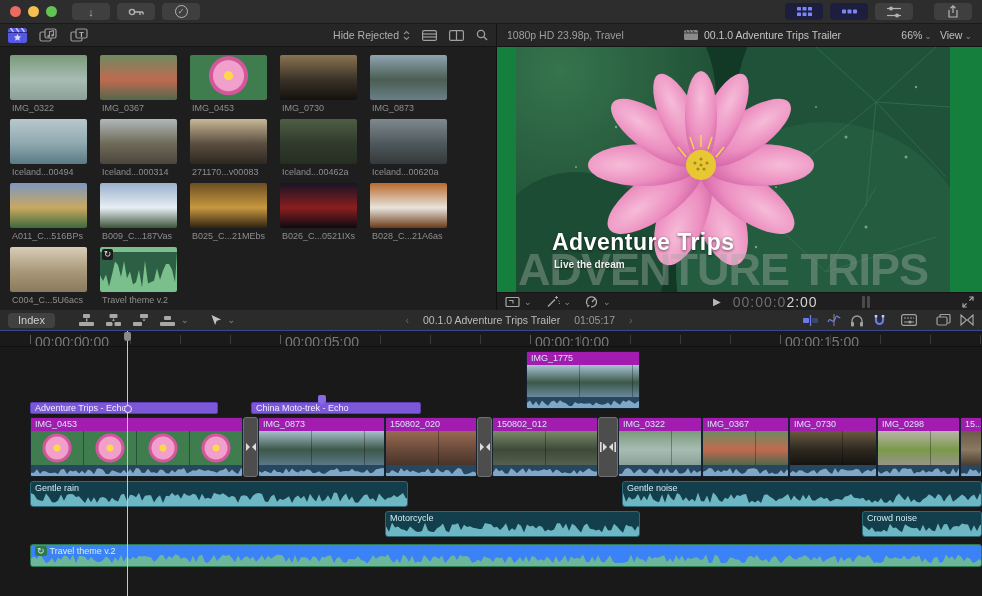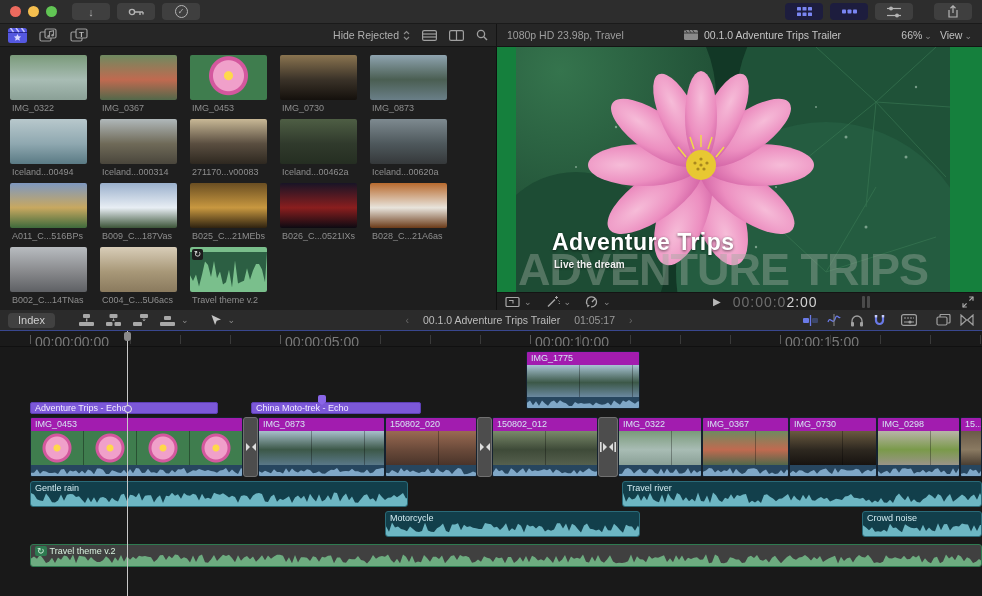--- a/index.html
+++ b/index.html
@@ -86,21 +86,21 @@
   .film{height:34px;background-repeat:repeat}
   .astrip{height:11px;background:#27465f;position:relative;overflow:hidden}
   .transition{position:absolute;top:70px;height:60px;background:#4d4d4d;border:1px solid #707070;
       border-radius:3px;box-sizing:border-box;display:flex;align-items:center;justify-content:center;z-index:3}
   .tclip{position:absolute;top:55px;height:12px;background:#7c58d8;border:1px solid #5d3fb5;
       border-radius:2px;color:#f2ecff;font-size:9px;line-height:10px;padding:0 4px;
       box-sizing:border-box;white-space:nowrap;overflow:hidden}
   .aclip{position:absolute;height:26px;background:#123f4b;border:1px solid #2a6a78;
       border-radius:3px;box-sizing:border-box;overflow:hidden}
   .aclip .albl,.mclip .albl{position:absolute;top:1px;left:4px;font-size:9px;color:#d4ecf2;z-index:2;white-space:nowrap}
-  .mclip{position:absolute;height:23px;background:#404040;border:1px solid #2e7a50;
+  .mclip{position:absolute;height:23px;background:#3b82f6;border:1px solid #2e7a50;
       border-radius:3px;box-sizing:border-box;overflow:hidden}
   .mclip .albl{color:#d8f0de}
   .wavesvg{position:absolute;left:0;bottom:0}
   .playhead{position:absolute;left:127px;top:331px;width:1px;height:265px;background:#c8c8c8;z-index:60}
   .ph-handle{position:absolute;left:124px;top:332px;width:7px;height:9px;background:#8a8a8a;
       border-radius:2px 2px 3px 3px;z-index:61}
   .marker{position:absolute;left:318px;top:48px;width:8px;height:10px;background:#8a66e8;
       border-radius:2px;clip-path:polygon(0 0,100% 0,100% 70%,50% 100%,0 70%);z-index:10}
   .fadedot{position:absolute;left:124px;top:58px;width:6px;height:6px;border:1px solid #e8e8e8;
       border-radius:50%;background:#7c58d8;z-index:62}
@@ -304,24 +304,20 @@
           <div class="thumb" style="background: linear-gradient(rgb(106, 78, 34) 0%, rgb(200, 152, 64) 55%, rgb(46, 34, 16) 100%);"></div>
           <div class="lbl">B025_C...21MEbs</div>
         </div>
         <div class="cell">
           <div class="thumb" style="background: linear-gradient(rgb(24, 20, 38) 0%, rgb(138, 30, 30) 55%, rgb(12, 10, 18) 100%);"></div>
           <div class="lbl">B026_C...0521IXs</div>
         </div>
         <div class="cell">
           <div class="thumb" style="background: linear-gradient(rgb(184, 106, 46) 0%, rgb(232, 228, 220) 55%, rgb(106, 58, 24) 100%);"></div>
           <div class="lbl">B028_C...21A6as</div>
-        </div>
-        <div class="cell">
-          <div class="thumb" style="background: linear-gradient(rgb(184, 188, 192) 0%, rgb(136, 137, 140) 55%, rgb(94, 96, 100) 100%);"></div>
-          <div class="lbl">B002_C...14TNas</div>
         </div>
         <div class="cell">
           <div class="thumb" style="background: linear-gradient(rgb(216, 205, 184) 0%, rgb(168, 152, 120) 55%, rgb(138, 122, 94) 100%);"></div>
           <div class="lbl">C004_C...5U6acs</div>
         </div>
         <div class="cell">
           <div class="thumb" style="background: rgb(122, 191, 140);">
             <svg class="wavesvg" width="77" height="40" viewBox="0 0 77 40" preserveAspectRatio="none">
               <path d="M0 0L0 23.264489026063103L3 28.92942386831276L6 22.48839163237311L9 34.44756515775034L12 22.720524691358026L15 9.517146776406037L18 12.899159807956105L21 25.002366255144032L24 8.925531550068587L27 26.28593964334705L30 19.441615226337447L33 32.380212620027436L36 30.274571330589843L39 17.704938271604938L42 35.54785665294925L45 8.531721536351167L48 31.459002057613166L51 30.095130315500683L54 28.724056927297667L57 16.37047325102881L60 27.68870027434842L63 18.518244170096022L66 12.106018518518518L69 11.995233196159123L72 17.580949931412896L75 30.33230452674897L77 0Z" fill="#1e4e36" opacity="0.85"></path>
             </svg>
@@ -714,21 +710,21 @@
         </svg>
       </div>
     </div>
     <div class="aclip" style="left: 30px; width: 378px; top: 134px;">
       <span class="albl">Gentle rain</span>
       <svg class="wavesvg" width="378" height="15" viewBox="0 0 378 15" preserveAspectRatio="none">
         <path d="M0 15L0 1.998308899176953L3 3.5521990740740748L6 8.284715792181071L9 9.422710905349795L12 9.91525848765432L15 2.6003215020576125L18 6.37141846707819L21 11.34429012345679L24 11.523566100823045L27 9.46943158436214L30 3.4642939814814824L33 9.679449588477366L36 3.841750257201644L39 2.9002700617283974L42 3.1929719650205772L45 6.113374485596708L48 5.277218364197532L51 8.689133230452676L54 11.909304269547325L57 6.22013888888889L60 11.292933384773661L63 6.354539609053498L66 11.85403163580247L69 6.629372427983538L72 6.074080504115226L75 7.303896604938273L78 11.323450360082305L81 6.692926954732512L84 9.194733796296296L87 10.500167181069958L90 3.8360789609053505L93 2.651543209876545L96 10.284522890946501L99 3.6285365226337447L102 4.299324845679012L105 6.301517489711934L108 1.6952996399176943L111 9.763078703703703L114 4.676150977366255L117 4.161368312757201L120 4.1678047839506185L123 11.533423353909464L126 6.651742541152265L129 4.138503086419753L132 11.998334619341563L135 4.7914223251028805L138 5.300173611111111L141 1.6958847736625522L144 4.705407664609055L147 3.277816358024692L150 7.751073816872427L153 2.018698559670783L156 4.1964313271604965L159 4.788901748971192L162 2.8562950102880666L165 3.6810185185185205L168 9.434368569958849L171 2.8431970164609055L174 7.856577932098765L177 6.81247427983539L180 8.1044045781893L183 1.8481095679012345L186 3.0482188786008244L189 3.764917695473251L192 2.2806134259259263L195 4.266602366255146L198 6.449736368312758L201 4.77908950617284L204 6.092624742798355L207 11.783860596707818L210 4.968537808641976L213 4.151286008230455L216 4.8922903806584355L219 8.973958333333334L222 4.567586162551439L225 2.40002572016461L228 1.9203510802469168L231 2.966525205761318L234 10.432066615226338L237 10.932716049382716L240 5.4731031378600825L243 3.6134130658436217L246 10.63605324074074L249 7.712319958847737L252 9.06906507201646L255 7.155362654320988L258 5.309175668724279L261 11.924022633744855L264 6.615644290123457L267 4.388670267489713L270 7.803285751028806L273 4.641898148148149L276 11.075803755144033L279 2.831854423868311L282 7.359124228395063L285 10.495576131687242L288 3.134728652263375L291 10.392322530864197L294 8.77298739711934L297 4.336908436213992L300 9.366493055555555L303 1.5330375514403318L306 2.063393775720167L309 10.406635802469136L312 5.400726594650207L315 2.439184670781895L318 9.137750771604939L321 5.501054526748971L324 11.589281121399177L327 11.684837962962963L330 7.959021347736626L333 4.138683127572017L336 3.1728973765432116L339 8.399627057613168L342 7.2123906893004115L345 10.726929012345678L348 2.4478716563785987L351 5.935403806584363L354 8.97193287037037L357 6.728755144032924L360 6.432722479423868L363 4.032908950617285L366 6.367277520576131L369 4.329346707818932L372 2.03485725308642L375 7.48843878600823L378 5.750276491769547L378 15Z" fill="#7ecbd8" opacity="0.85"></path>
       </svg>
     </div>
     <div class="aclip" style="left: 622px; width: 360px; top: 134px;">
-      <span class="albl">Travel river</span>
+      <span class="albl">Gentle noise</span>
       <svg class="wavesvg" width="360" height="15" viewBox="0 0 360 15" preserveAspectRatio="none">
         <path d="M0 15L0 1.749582047325104L3 10.64375L6 5.799877829218106L9 8.444817386831275L12 7.527642746913581L15 2.8863168724279813L18 9.914358281893005L21 4.727507716049383L24 9.33039480452675L27 1.7832047325102884L30 8.368344907407408L33 10.257111625514403L36 11.176356738683127L39 3.5751543209876537L42 11.791467335390946L45 2.2188143004115233L48 6.972935956790122L51 9.558461934156378L54 2.035577417695473L57 3.686689814814816L60 9.6830954218107L63 6.2516460905349795L66 10.34141589506173L69 7.790367798353909L72 10.492020318930042L75 1.5621141975308657L78 10.00527906378601L81 10.381700102880657L84 4.473784722222224L87 11.952829218106995L90 1.5456854423868336L93 4.201427469135803L96 9.258018261316872L99 11.10897633744856L102 6.870042438271607L105 8.045846193415638L108 3.1965727880658417L111 8.10462962962963L114 3.941313014403292L117 4.933474794238682L120 3.5301890432098766L123 3.069418724279835L126 11.944682355967078L129 9.771720679012345L132 11.555163323045267L135 9.35519547325103L138 11.954224537037037L141 4.023546810699589L144 3.2900141460905363L147 5.70270061728395L150 7.599569187242799L153 10.374138374485597L156 7.642148919753087L159 7.408230452674896L162 5.232568158436216L165 2.8975694444444464L168 9.574530606995886L171 4.490303497942387L174 8.093962191358024L177 9.723469650205761L180 3.772344393004115L183 8.356327160493827L186 3.4800475823045254L189 9.2036908436214L192 9.80966435185185L195 7.469264403292181L198 5.909342849794239L201 8.0789737654321L204 6.816120113168726L207 10.514300411522633L210 9.289255401234568L213 7.645614711934156L216 8.143563528806585L219 9.06550925925926L222 5.582748199588476L225 4.922132201646091L228 3.0327353395061714L231 6.752520576131687L234 6.975006430041152L237 7.815933641975309L240 6.779931841563785L243 9.92718621399177L246 8.540104166666666L249 11.789981995884773L252 9.403671553497944L255 11.330246913580247L258 6.90767103909465L261 11.52946244855967L264 11.81136188271605L267 8.757998971193416L270 11.929558899176953L273 5.608449074074073L276 2.46596579218107L279 6.228960905349794L282 9.34650848765432L285 4.656571502057613L288 11.052668467078188L291 8.15054012345679L294 10.954816100823045L297 11.52568158436214L300 8.145543981481481L303 6.485699588477367L306 3.2730002572016463L309 4.956520061728396L312 7.874221965020577L315 2.9196244855967084L318 4.708468364197531L321 10.745383230452674L324 6.090554269547324L327 3.0263888888888886L330 10.724183384773664L333 8.410789609053499L336 6.0352816358024715L339 3.435622427983539L342 5.505330504115225L345 9.360146604938272L348 5.504700360082305L351 3.499176954732512L354 8.625983796296296L357 2.0564171810699587L360 8.517328960905349L360 15Z" fill="#7ecbd8" opacity="0.85"></path>
       </svg>
     </div>
     <div class="aclip" style="left: 385px; width: 255px; top: 164px;">
       <span class="albl">Motorcycle</span>
       <svg class="wavesvg" width="255" height="15" viewBox="0 0 255 15" preserveAspectRatio="none">
         <path d="M0 15L0 5.347434413580247L3 10.76860853909465L6 1.609149948559672L9 6.48479938271605L12 5.400186471193416L15 7.915496399176956L18 8.813136574074074L21 10.26440329218107L24 5.496148405349793L27 7.957445987654321L30 10.486259002057613L33 10.976105967078189L36 10.04272762345679L39 1.6907536008230455L42 9.48036908436214L45 10.693981481481481L48 11.002887088477365L51 7.133937757201647L54 5.536207561728395L57 2.547659465020578L60 10.061811985596709L63 11.194405864197531L66 3.4500707304526745L69 3.388991769547328L72 2.293576388888889L75 9.335120884773662L78 3.740477109053499L81 5.95871913580247L84 5.327809927983541L87 6.741268004115227L90 7.314834104938273L93 8.053137860082305L96 8.01636445473251L99 1.9869212962962965L102 2.636104681069959L105 3.1907664609053494L108 6.599980709876544L111 5.701710390946502L114 8.889474022633745L117 6.279012345679014L120 2.3749549897119344L123 10.237487139917697L126 7.149016203703704L129 9.280838477366256L132 2.8598058127572017L135 4.834992283950617L138 11.544360853909465L141 3.381430041152262L144 5.461940586419754L147 4.7905221193415635L150 7.427359825102881L153 4.65486111111111L156 5.644322273662551L159 10.622595164609054L162 8.538753858024691L165 9.730761316872428L168 8.592136059670782L171 2.2386188271604937L174 2.174839248971196L177 7.460982510288066L180 2.379456018518521L183 10.101556069958846L186 2.854134516460906L189 4.586265432098765L192 8.135911779835391L195 11.3965920781893L198 4.484047067901235L201 2.4029063786008216L204 7.713355195473251L207 8.197800925925925L210 9.527539866255143L213 8.429423868312757L216 11.352527006172838L219 4.134812242798354L222 9.169798096707819L225 9.573225308641975L228 2.8497235082304524L231 5.559477880658436L234 8.984895833333333L237 11.79727366255144L240 3.723463220164609L243 5.212538580246912L246 5.602462705761317L249 9.786754115226337L252 4.3811535493827165L255 11.390290637860083L255 15Z" fill="#7ecbd8" opacity="0.85"></path>
       </svg>
     </div>

